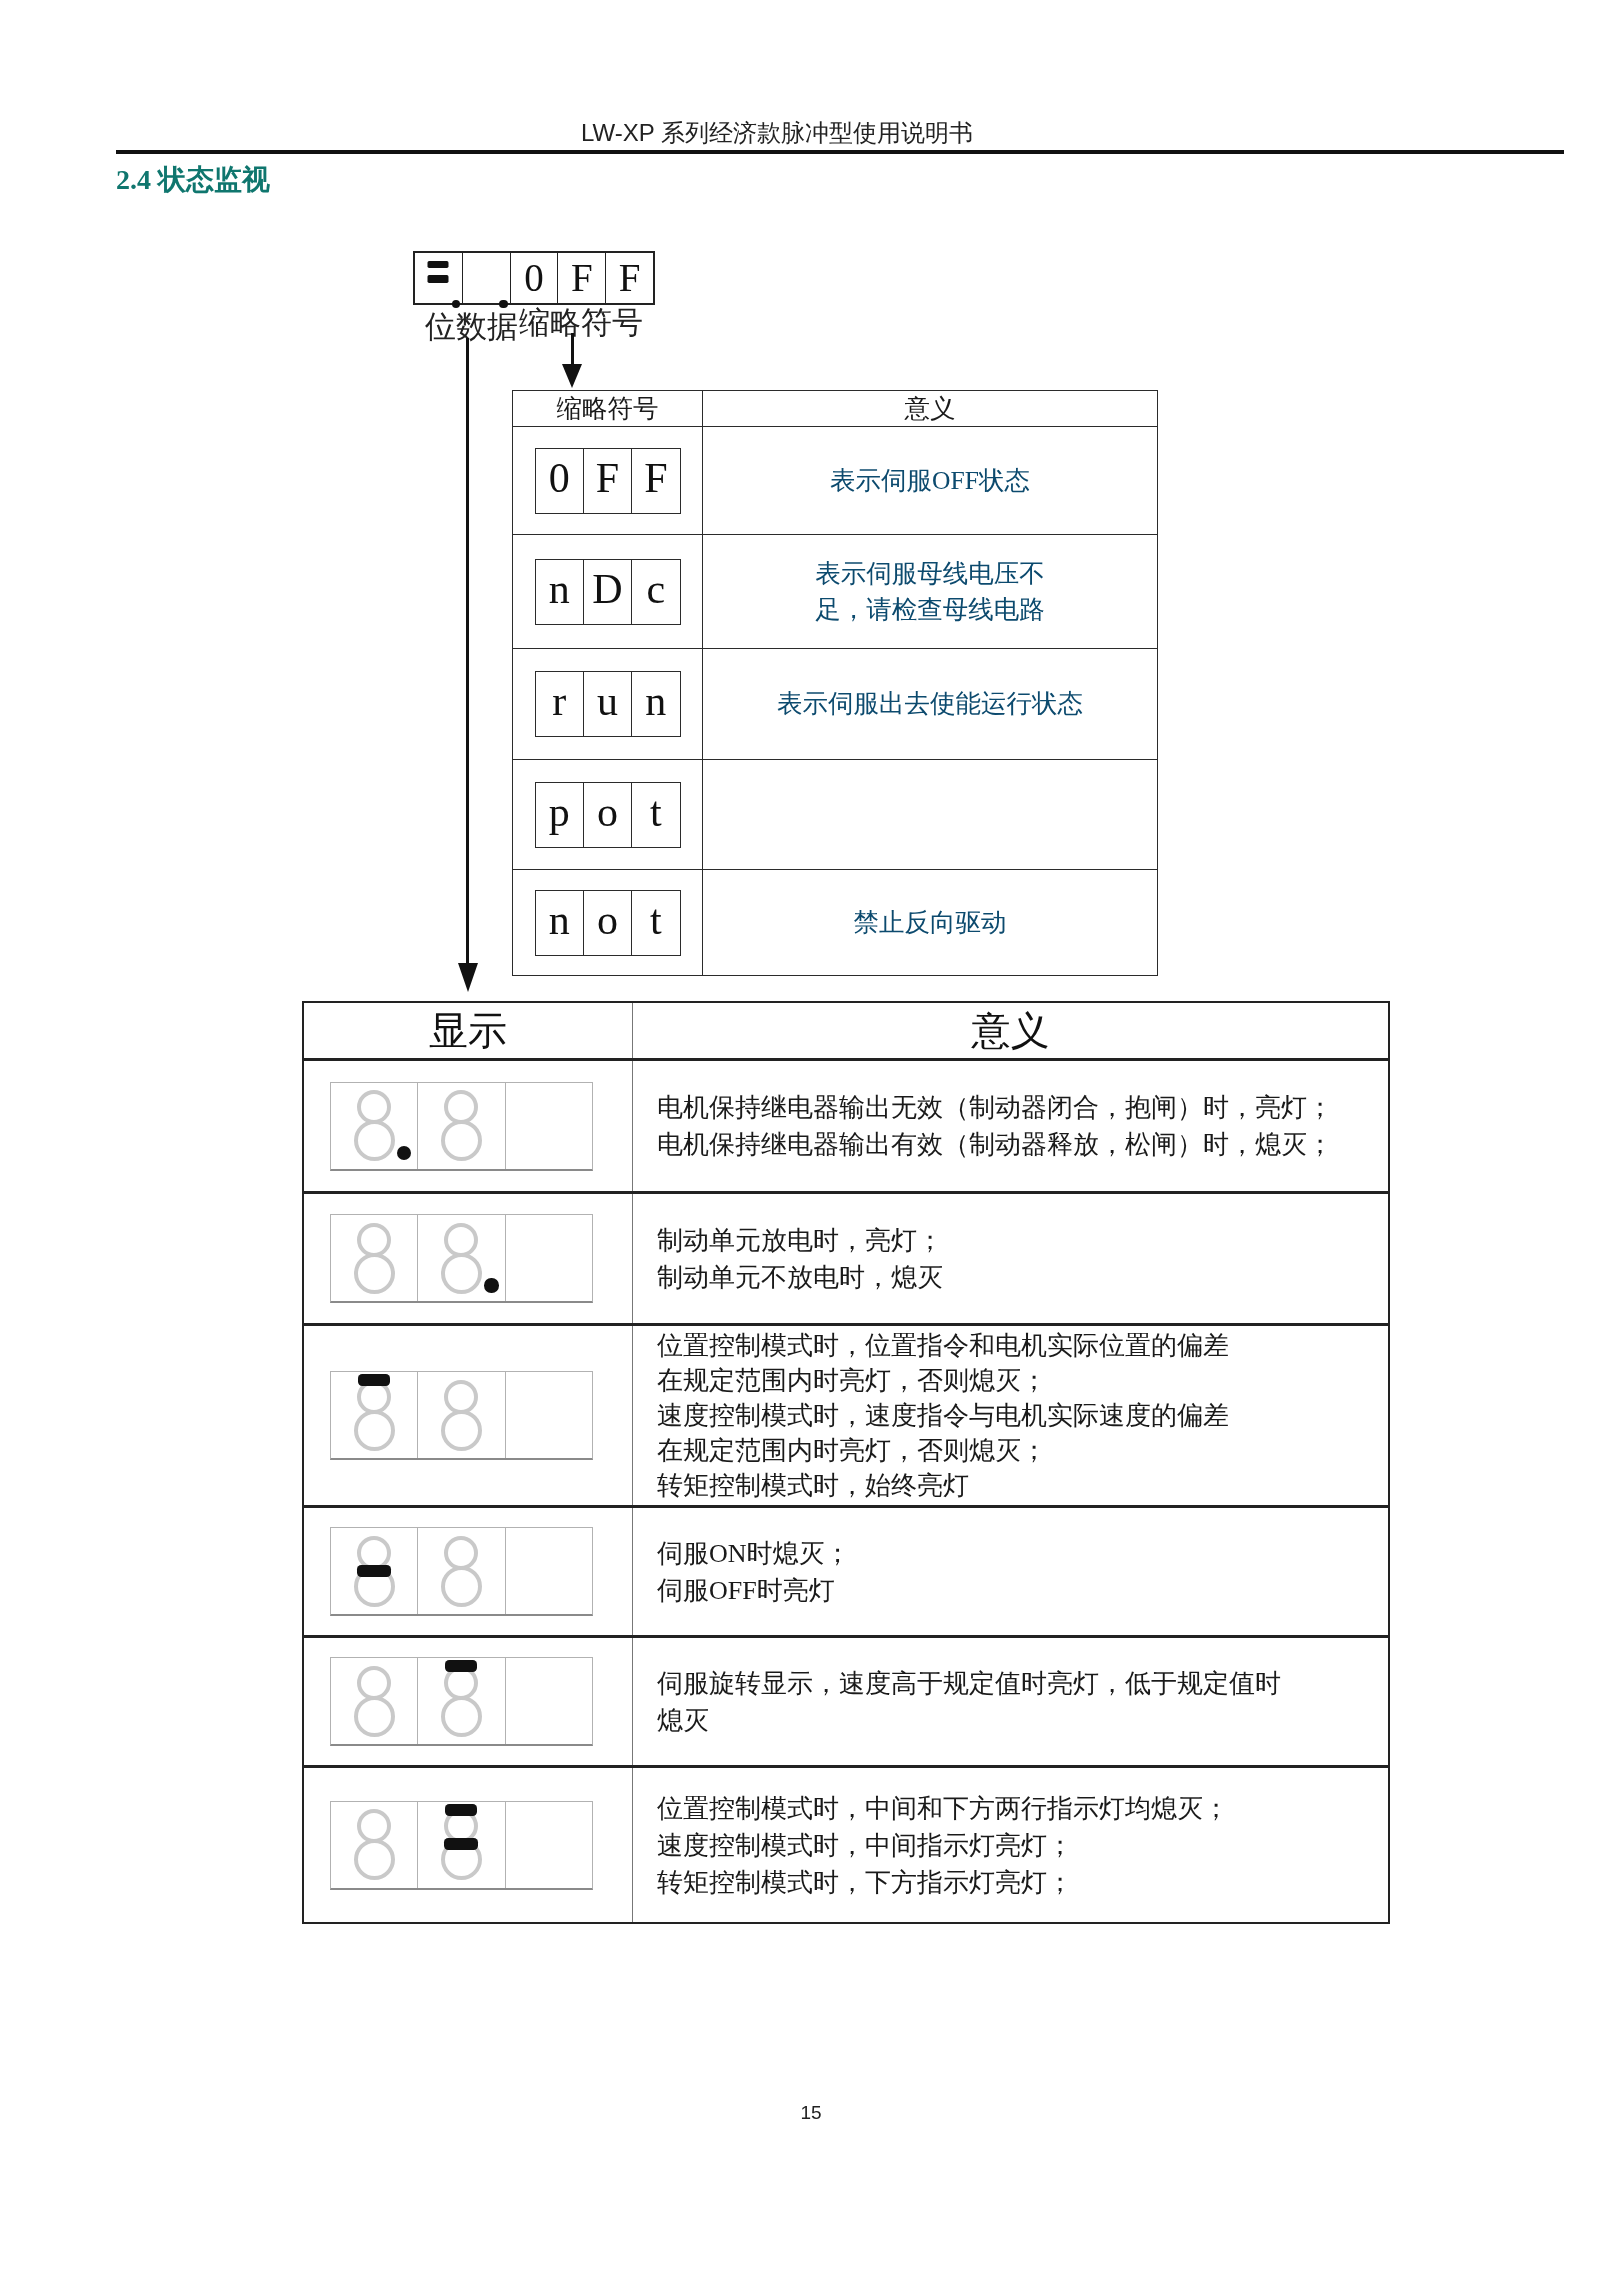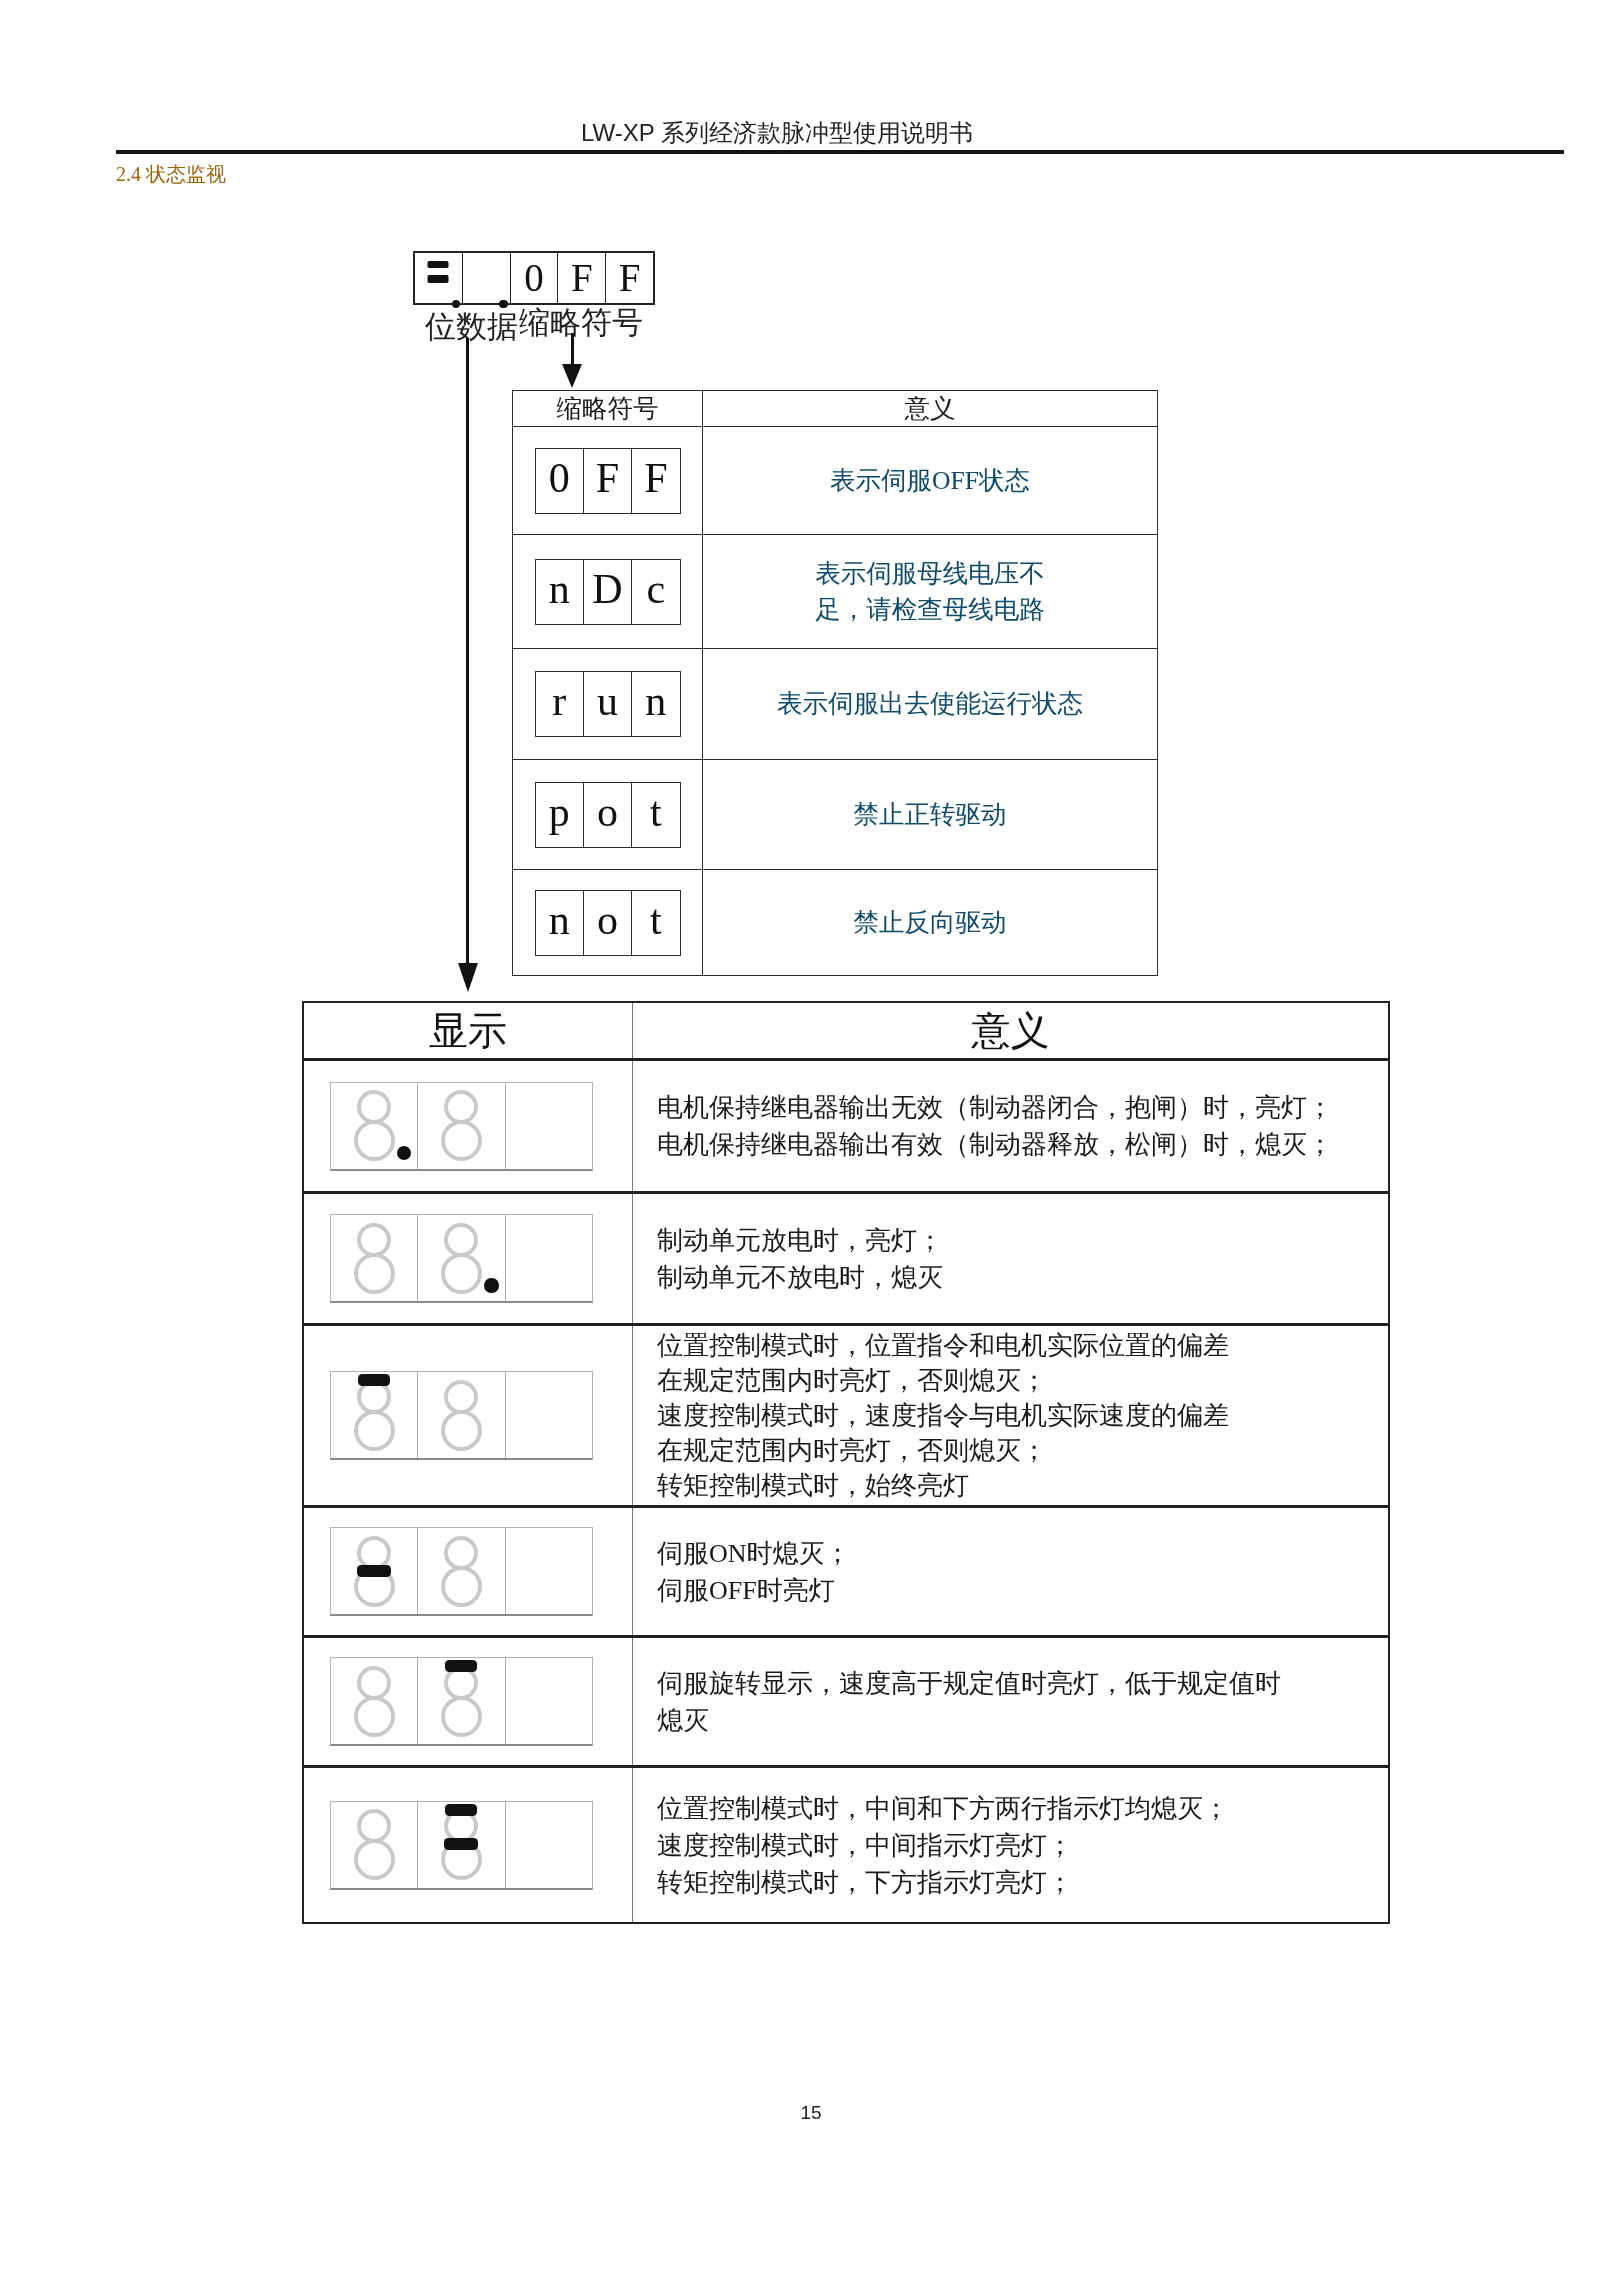--- a/index.html
+++ b/index.html
@@ -10,21 +10,21 @@
     overflow:hidden;
   }
   
   .doc-header {
     position:absolute; top:117px; left:766px; transform:translateX(-50%);
     font-family:"Liberation Sans","DejaVu Sans",sans-serif;
     font-size:24px; color:#222; white-space:nowrap;margin-left:11px;
   }
   .header-rule { position:absolute; left:116px; top:150px; width:1448px; height:4.2px; background:#111; }
   .section-title {
-    position:absolute; left:116px; top:161px; font-size:20px; font-weight:normal; color:#a16207;
+    position:absolute; left:116px; top:161px; font-size:28px; font-weight:bold; color:#0f766e;
   }
   
   .top-display {
     position:absolute; left:413px; top:251px; width:242px; height:54px;
     border:2.5px solid #222; box-sizing:border-box; display:flex; background:#fff;
   }
   .tcell {
     flex:1 1 0; border-right:1.7px solid #222; position:relative;
     text-align:center; line-height:49px; font-size:39px; color:#111;
   }
@@ -169,23 +169,20 @@
     </div>
 
     <div class="t1row" style="flex:0 0 110px">
       <div class="t1c1">
         <div class="mini-display">
           <div class="mcell">p</div>
           <div class="mcell">o</div>
           <div class="mcell">t</div>
         </div>
       </div>
-      <div class="t1c2">
-        <div class="mline">禁止正转驱动</div>
-      </div>
     </div>
 
     <div class="t1row" style="flex:1">
       <div class="t1c1">
         <div class="mini-display">
           <div class="mcell">n</div>
           <div class="mcell">o</div>
           <div class="mcell">t</div>
         </div>
       </div>

